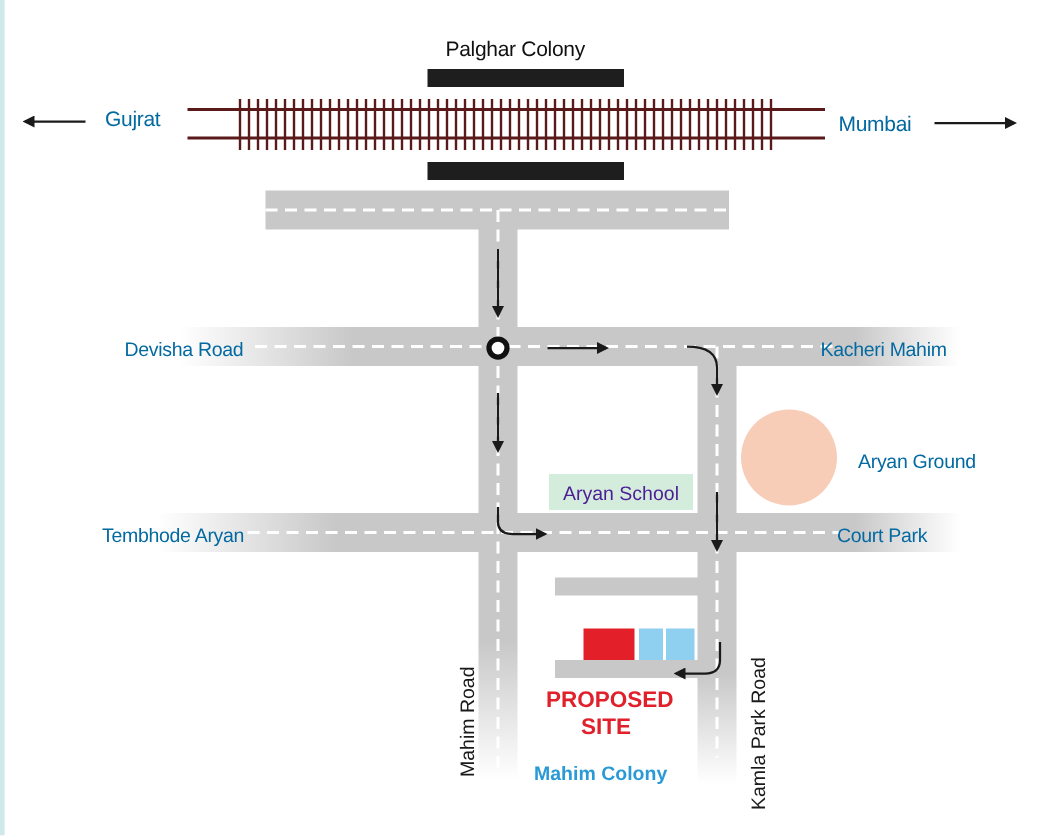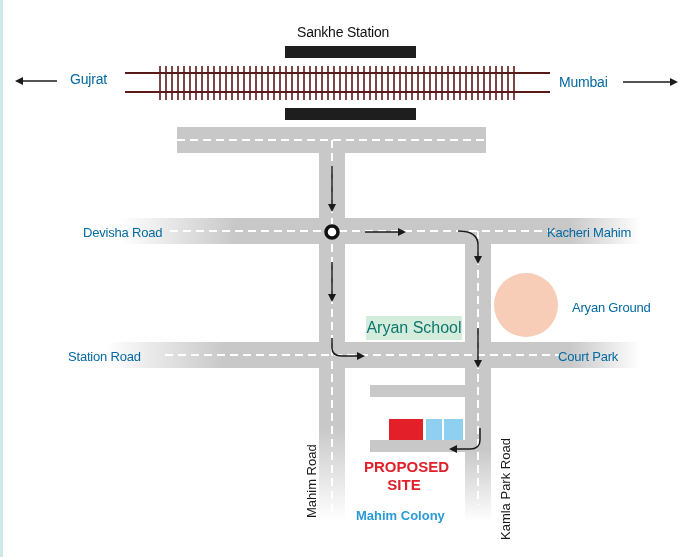--- a/index.html
+++ b/index.html
@@ -2,21 +2,21 @@
 <html><head>
 <meta charset="utf-8">
 <style>
   html, body { margin:0; padding:0; background:#ffffff; }
   body { width:700px; height:557px; position:relative; overflow:hidden; font-family:"Liberation Sans", sans-serif; }
   .border-left { position:absolute; left:0; top:0; width:3px; height:557px; background:#cfe8e8; }
   svg.map { position:absolute; left:0; top:0; }
   .lbl { position:absolute; font-family:"Liberation Sans", sans-serif; color:#0369a1; font-size:13px; white-space:nowrap; letter-spacing:-0.2px; }
   .station { position:absolute; left:297px; top:24px; font-size:14px; color:#111; }
   .city { font-size:14px; }
-  .school { position:absolute; left:366px; top:316px; width:96px; height:24px; background:#d3ecdc; color:#0f766e; font-size:16px; display:flex; align-items:center; justify-content:center; }
+  .school { position:absolute; left:366px; top:316px; width:96px; height:24px; background:#d3ecdc; color:#4c1d95; font-size:13px; display:flex; align-items:center; justify-content:center; }
   .rot { position:absolute; transform-origin:left top; transform:rotate(-90deg); font-size:13px; color:#1a1a1a; white-space:nowrap; }
   .site { position:absolute; left:364px; top:458px; width:80px; text-align:center; color:#e0212b; font-weight:bold; font-size:15px; line-height:18px; }
   .colony { position:absolute; left:356px; top:508px; color:#2a9ad6; font-weight:bold; font-size:13px; }
 </style>
 </head>
 <body>
 
 <div class="border-left"></div>
 
 <svg class="map" width="700" height="557" viewBox="0 0 700 557">
@@ -143,27 +143,27 @@
 
   <circle cx="332" cy="232" r="6" fill="#ffffff" stroke="#111" stroke-width="3.5"></circle>
 
   <circle cx="526" cy="305" r="32" fill="#f8cdb8"></circle>
 
   <rect x="389" y="419" width="34" height="21" fill="#e3202a"></rect>
   <rect x="426" y="419" width="16" height="21" fill="#8fd0f0"></rect>
   <rect x="444" y="419" width="19" height="21" fill="#8fd0f0"></rect>
 </svg>
 
-<div class="lbl station">Sankhe Station</div>
+<div class="lbl station">Palghar Colony</div>
 <div class="lbl city" style="left:70px;top:71px;">Gujrat</div>
 <div class="lbl city" style="left:559px;top:74px;">Mumbai</div>
 
 <div class="lbl" style="left:83px;top:225px;">Devisha Road</div>
 <div class="lbl" style="left:547px;top:225px;">Kacheri Mahim</div>
-<div class="lbl" style="left:68px;top:349px;">Station Road</div>
+<div class="lbl" style="left:68px;top:349px;">Tembhode Aryan</div>
 <div class="lbl" style="left:558px;top:349px;">Court Park</div>
 <div class="lbl" style="left:572px;top:300px;">Aryan Ground</div>
 
 <div class="school">Aryan School</div>
 
 <div class="rot" style="left:304px;top:518px;">Mahim Road</div>
 <div class="rot" style="left:498px;top:540px;">Kamla Park Road</div>
 
 <div class="site">
   <div>PROPOSED</div>

